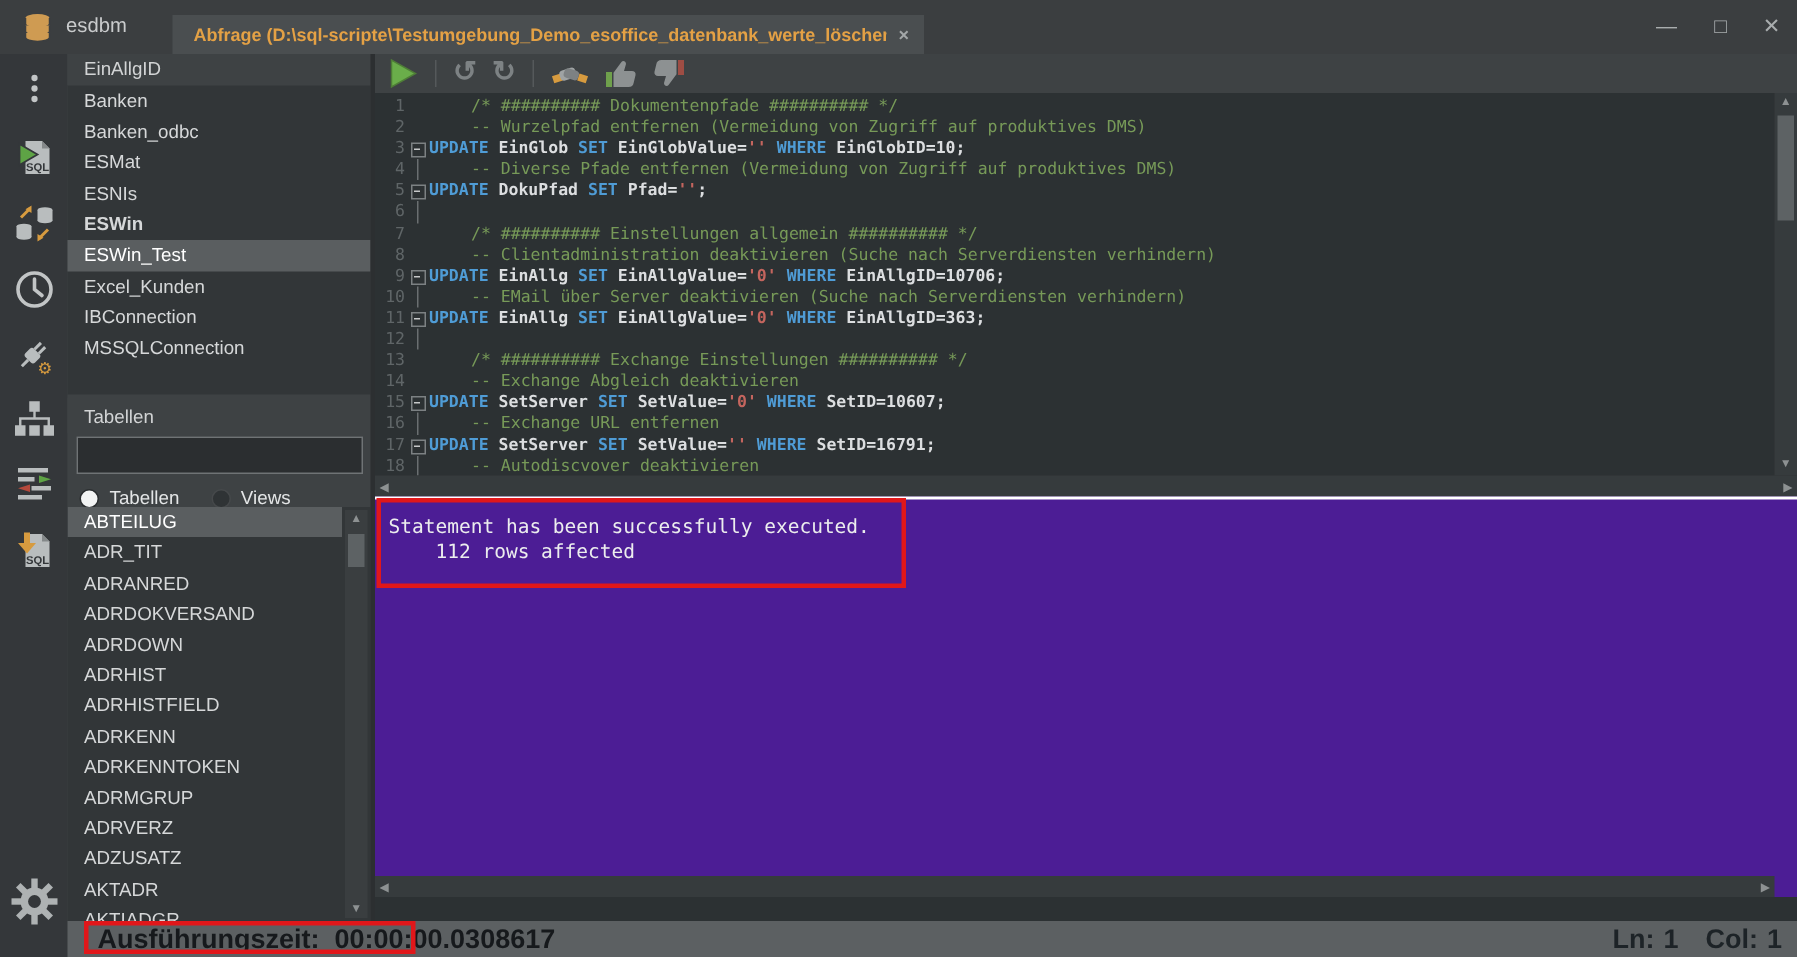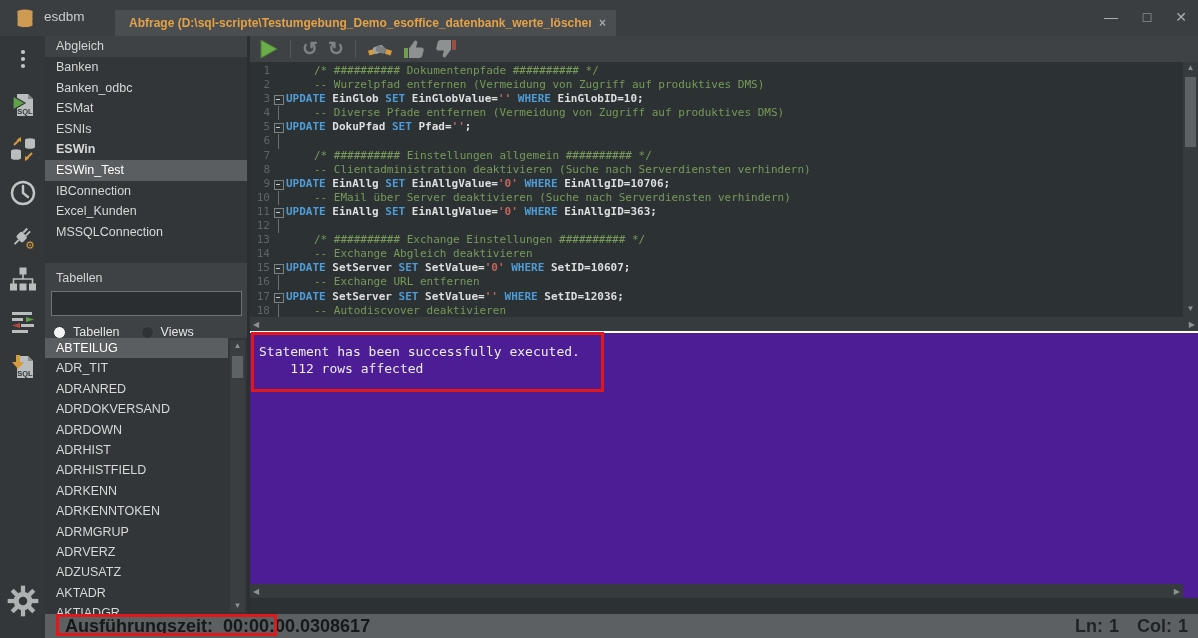--- a/index.html
+++ b/index.html
@@ -217,30 +217,30 @@
           <rect x="10.4" y="18.5" width="3.2" height="5" transform="rotate(45 12 12)"></rect>
           <rect x="0.5" y="10.4" width="5" height="3.2" transform="rotate(45 12 12)"></rect>
           <rect x="18.5" y="10.4" width="5" height="3.2" transform="rotate(45 12 12)"></rect>
         </g>
         <circle cx="12" cy="12" r="3.2" fill="#34373a"></circle>
       </svg>
     </div>
   </div>
 
   <div class="sidepanel">
-    <div class="panel-header">Abgleich</div>
+    <div class="panel-header">EinAllgID</div>
     <div id="db-list" class="list">
         <div class="list-item">Banken</div>
         <div class="list-item">Banken_odbc</div>
         <div class="list-item">ESMat</div>
         <div class="list-item">ESNIs</div>
         <div class="list-item bold">ESWin</div>
         <div class="list-item selected">ESWin_Test</div>
+        <div class="list-item">Excel_Kunden</div>
         <div class="list-item">IBConnection</div>
-        <div class="list-item">Excel_Kunden</div>
         <div class="list-item">MSSQLConnection</div>
       </div>
     <div id="tables-header" class="panel-header">Tabellen</div>
     <input class="search-box" type="text" value="" style="">
     <div class="radio-row">
       <span class="radio sel"></span>
       <span class="radio-label">Tabellen</span>
       <span class="radio"></span>
       <span class="radio-label">Views</span>
     </div>
@@ -318,21 +318,21 @@
           <div class="cl"><div class="ln">7</div><div class="fd"></div><div class="cd"><span class="tk-c">/* ########## Einstellungen allgemein ########## */</span></div></div>
           <div class="cl"><div class="ln">8</div><div class="fd"></div><div class="cd"><span class="tk-c">-- Clientadministration deaktivieren (Suche nach Serverdiensten verhindern)</span></div></div>
           <div class="cl"><div class="ln">9</div><div class="fd fold"></div><div class="cd"><span class="tk-k">UPDATE </span><span class="tk-i">EinAllg </span><span class="tk-k">SET </span><span class="tk-i">EinAllgValue=</span><span class="tk-s">'0'</span><span class="tk-k"> WHERE </span><span class="tk-i">EinAllgID=10706;</span></div></div>
           <div class="cl"><div class="ln">10</div><div class="fd vline"></div><div class="cd"><span class="tk-c">-- EMail über Server deaktivieren (Suche nach Serverdiensten verhindern)</span></div></div>
           <div class="cl"><div class="ln">11</div><div class="fd fold"></div><div class="cd"><span class="tk-k">UPDATE </span><span class="tk-i">EinAllg </span><span class="tk-k">SET </span><span class="tk-i">EinAllgValue=</span><span class="tk-s">'0'</span><span class="tk-k"> WHERE </span><span class="tk-i">EinAllgID=363;</span></div></div>
           <div class="cl"><div class="ln">12</div><div class="fd vline"></div><div class="cd"></div></div>
           <div class="cl"><div class="ln">13</div><div class="fd"></div><div class="cd"><span class="tk-c">/* ########## Exchange Einstellungen ########## */</span></div></div>
           <div class="cl"><div class="ln">14</div><div class="fd"></div><div class="cd"><span class="tk-c">-- Exchange Abgleich deaktivieren</span></div></div>
           <div class="cl"><div class="ln">15</div><div class="fd fold"></div><div class="cd"><span class="tk-k">UPDATE </span><span class="tk-i">SetServer </span><span class="tk-k">SET </span><span class="tk-i">SetValue=</span><span class="tk-s">'0'</span><span class="tk-k"> WHERE </span><span class="tk-i">SetID=10607;</span></div></div>
           <div class="cl"><div class="ln">16</div><div class="fd vline"></div><div class="cd"><span class="tk-c">-- Exchange URL entfernen</span></div></div>
-          <div class="cl"><div class="ln">17</div><div class="fd fold"></div><div class="cd"><span class="tk-k">UPDATE </span><span class="tk-i">SetServer </span><span class="tk-k">SET </span><span class="tk-i">SetValue=</span><span class="tk-s">''</span><span class="tk-k"> WHERE </span><span class="tk-i">SetID=12036;</span></div></div>
+          <div class="cl"><div class="ln">17</div><div class="fd fold"></div><div class="cd"><span class="tk-k">UPDATE </span><span class="tk-i">SetServer </span><span class="tk-k">SET </span><span class="tk-i">SetValue=</span><span class="tk-s">''</span><span class="tk-k"> WHERE </span><span class="tk-i">SetID=16791;</span></div></div>
           <div class="cl"><div class="ln">18</div><div class="fd vline"></div><div class="cd"><span class="tk-c">-- Autodiscvover deaktivieren</span></div></div>
         </div>
     </div>
     <div class="ed-vscroll">
       <div class="sb-arrow">▲</div>
       <div class="ed-vthumb"></div>
       <div class="sb-arrow ed-vdown">▼</div>
     </div>
     <div class="ed-hscroll">
       <span class="h-arrow">◀</span>

